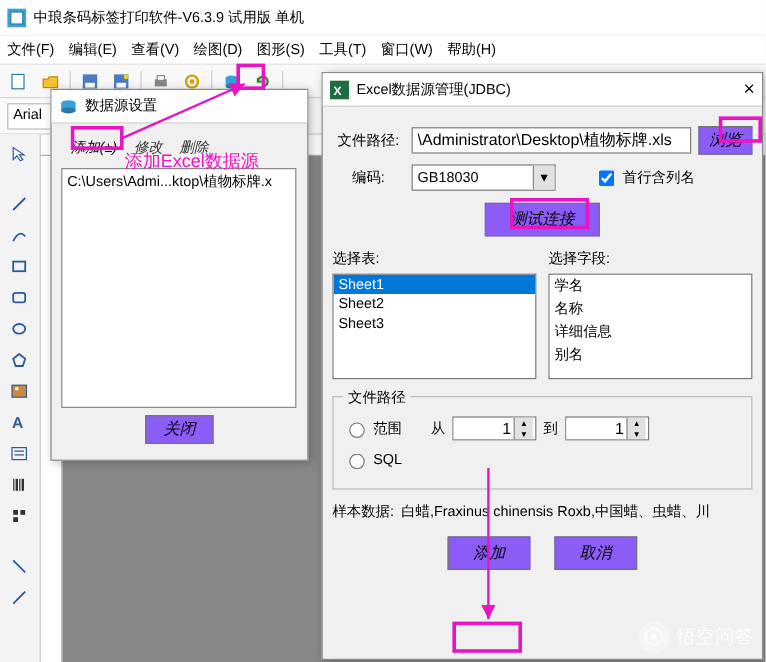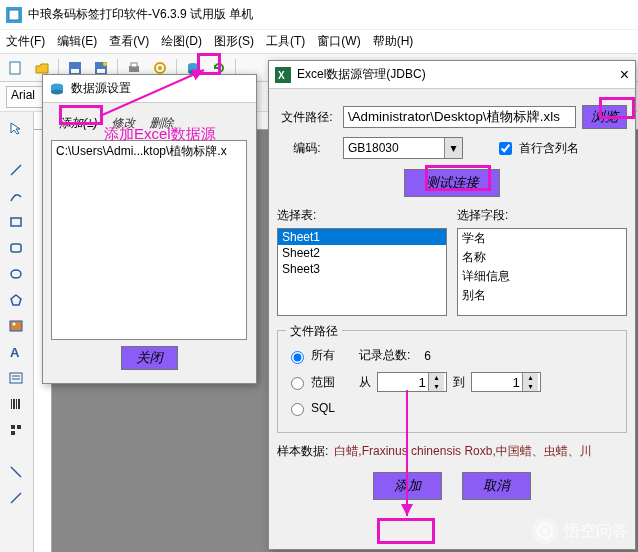--- a/index.html
+++ b/index.html
@@ -43,21 +43,21 @@
 .group { border: 1px solid #bbb; margin: 6px 0; padding: 8px; position: relative; }
 .group-title { position: absolute; top: -8px; left: 8px; background: #f0f0f0; padding: 0 4px; }
 .select-box { background: #fff; border: 1px solid #7a7a7a; height: 88px; overflow: hidden; }
 .select-box div { padding: 1px 4px; }
 .selected-row { background: #0078d7; color: #fff; }
 .radio { display: flex; align-items: center; gap: 4px; }
 .spin { display: flex; align-items: center; border: 1px solid #7a7a7a; background: #fff; width: 70px; height: 20px; }
 .spin input { border: 0; width: 50px; text-align: right; padding-right: 2px; }
 .spin .sp { width: 16px; height: 18px; border-left: 1px solid #888; background: #e1e1e1; font-size: 8px; display: flex; flex-direction: column; }
 .spin .sp div { height: 9px; display: flex; align-items: center; justify-content: center; }
-.sample { color: #7f1d1d; }
+.sample { color: #000000; }
 
 .hl-box { position: absolute; border: 3px solid #e815c3; pointer-events: none; }
 .arrow-line { position: absolute; pointer-events: none; }
 .annot { position: absolute; color: #e815c3; font-size: 15px; font-weight: 500; pointer-events: none; }
 
 .watermark { position: absolute; right: 10px; bottom: 8px; color: #fff; opacity: .85; font-size: 16px; display: flex; align-items: center; gap: 6px; pointer-events: none; }
 .wm-icon { width: 26px; height: 26px; border-radius: 50%; background: rgba(255,255,255,.4); display: flex; align-items: center; justify-content: center; }
 </style>
 </head>
 <body>
@@ -302,29 +302,20 @@
           <div>学名</div>
           <div>名称</div>
           <div>详细信息</div>
           <div>别名</div>
         </div>
       </div>
     </div>
 
     <div class="group" style="margin-top:14px">
       <div class="group-title">文件路径</div>
-      <div class="row">
-        <label class="radio">
-            <input type="radio" name="f" checked="" style="">
-            <span>所有</span>
-          </label>
-        <div style="width:12px"></div>
-        <span>记录总数:</span>
-        <span style="margin-left:8px">6</span>
-      </div>
       <div class="row">
         <label class="radio">
             <input type="radio" name="f" style="">
             <span>范围</span>
           </label>
         <div style="width:12px"></div>
         <span>从</span>
         <div class="spin">
             <input value="1" style="">
             <div class="sp">

